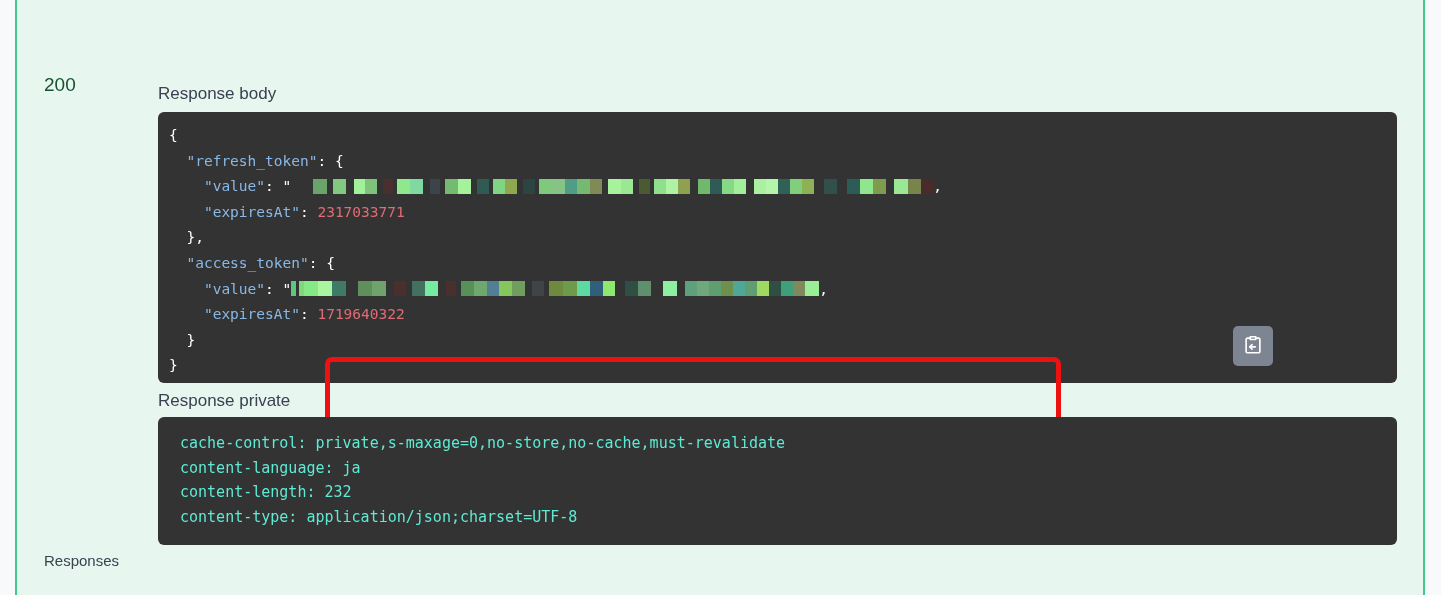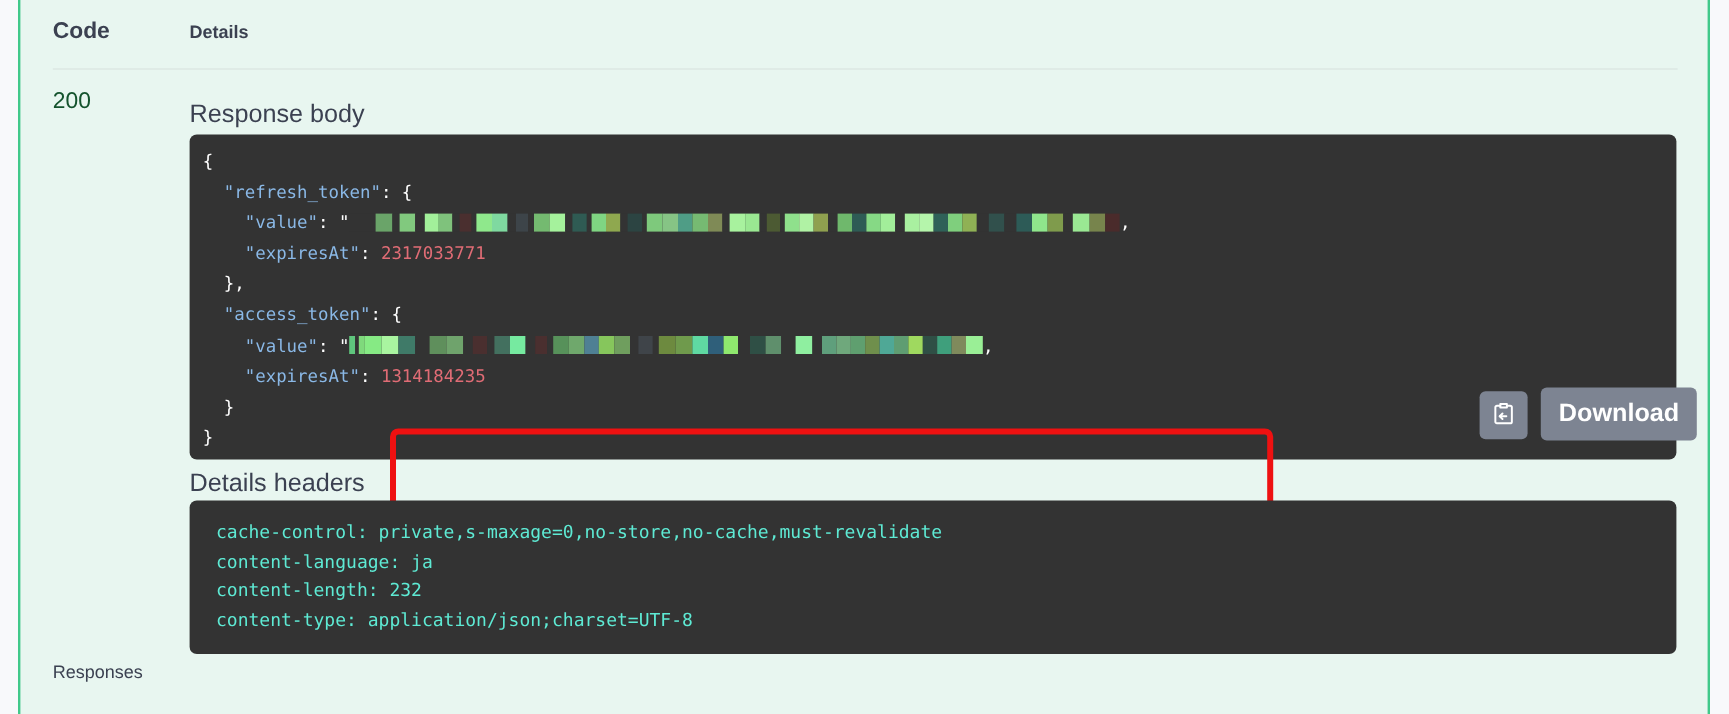--- a/index.html
+++ b/index.html
@@ -67,21 +67,21 @@
     left: 27px;
     top: 74px;
     font-size: 19px;
     color: #14532d;
     font-family: "Liberation Sans", sans-serif;
   }
 
   
   .section-label {
     position: absolute;
-    font-size: 21px;
+    font-size: 17px;
     color: #3b4151;
   }
   .lbl-response-body { left: 141px; top: 84px; }
   .lbl-response-headers { left: 141px; top: 391px; }
   .lbl-responses {
     left: 27px;
     top: 552px;
     font-size: 15px;
     color: #3b4151;
     position: absolute;
@@ -189,59 +189,53 @@
     font-weight: bold;
     padding: 0 15px;
     cursor: pointer;
   }
 </style>
 </head>
 <body>
 
 <div class="response-panel">
 
-  <div class="resp-table-head">
-    <div class="col-code-head">Code</div>
-    <div class="col-details-head">Details</div>
-    <div class="head-divider"></div>
-  </div>
 
   <div class="status-code">200</div>
 
   <div class="section-label lbl-response-body">Response body</div>
 
   <div class="code-panel panel-body">
     <div class="code-text"><span class="tok-punc">{</span>
   <span class="tok-key">"refresh_token"</span><span class="tok-punc">: </span><span class="tok-punc">{</span>
     <span class="tok-key">"value"</span><span class="tok-punc">: </span><span class="tok-punc">"</span><span class="redaction" id="redaction-refresh"><i style="width: 22px; background: rgb(51, 51, 51);"></i><i style="width: 14px; background: rgb(106, 164, 105);"></i><i style="width: 6px; background: rgb(51, 51, 51);"></i><i style="width: 13px; background: rgb(129, 201, 126);"></i><i style="width: 8px; background: rgb(51, 51, 51);"></i><i style="width: 11px; background: rgb(162, 240, 154);"></i><i style="width: 12px; background: rgb(127, 194, 124);"></i><i style="width: 6px; background: rgb(51, 51, 51);"></i><i style="width: 10px; background: rgb(74, 47, 47);"></i><i style="width: 4px; background: rgb(51, 51, 51);"></i><i style="width: 13px; background: rgb(143, 232, 140);"></i><i style="width: 13px; background: rgb(127, 217, 160);"></i><i style="width: 7px; background: rgb(51, 51, 51);"></i><i style="width: 10px; background: rgb(61, 68, 73);"></i><i style="width: 5px; background: rgb(51, 51, 51);"></i><i style="width: 13px; background: rgb(116, 186, 112);"></i><i style="width: 13px; background: rgb(165, 242, 156);"></i><i style="width: 6px; background: rgb(51, 51, 51);"></i><i style="width: 12px; background: rgb(47, 91, 83);"></i><i style="width: 4px; background: rgb(51, 51, 51);"></i><i style="width: 12px; background: rgb(127, 213, 130);"></i><i style="width: 12px; background: rgb(143, 168, 79);"></i><i style="width: 6px; background: rgb(51, 51, 51);"></i><i style="width: 12px; background: rgb(44, 68, 66);"></i><i style="width: 4px; background: rgb(51, 51, 51);"></i><i style="width: 13px; background: rgb(126, 201, 124);"></i><i style="width: 13px; background: rgb(134, 196, 133);"></i><i style="width: 12px; background: rgb(79, 157, 134);"></i><i style="width: 13px; background: rgb(118, 186, 114);"></i><i style="width: 12px; background: rgb(127, 138, 86);"></i><i style="width: 6px; background: rgb(51, 51, 51);"></i><i style="width: 13px; background: rgb(168, 242, 158);"></i><i style="width: 12px; background: rgb(154, 232, 146);"></i><i style="width: 6px; background: rgb(51, 51, 51);"></i><i style="width: 11px; background: rgb(76, 90, 51);"></i><i style="width: 4px; background: rgb(51, 51, 51);"></i><i style="width: 12px; background: rgb(143, 224, 140);"></i><i style="width: 12px; background: rgb(176, 242, 164);"></i><i style="width: 12px; background: rgb(143, 160, 79);"></i><i style="width: 8px; background: rgb(51, 51, 51);"></i><i style="width: 12px; background: rgb(111, 184, 108);"></i><i style="width: 12px; background: rgb(46, 91, 85);"></i><i style="width: 12px; background: rgb(134, 217, 133);"></i><i style="width: 12px; background: rgb(162, 238, 154);"></i><i style="width: 8px; background: rgb(51, 51, 51);"></i><i style="width: 12px; background: rgb(169, 240, 160);"></i><i style="width: 12px; background: rgb(181, 245, 171);"></i><i style="width: 12px; background: rgb(47, 97, 88);"></i><i style="width: 12px; background: rgb(127, 207, 125);"></i><i style="width: 12px; background: rgb(143, 177, 85);"></i><i style="width: 10px; background: rgb(51, 51, 51);"></i><i style="width: 13px; background: rgb(49, 80, 76);"></i><i style="width: 10px; background: rgb(51, 51, 51);"></i><i style="width: 13px; background: rgb(45, 91, 87);"></i><i style="width: 13px; background: rgb(143, 230, 140);"></i><i style="width: 13px; background: rgb(127, 155, 76);"></i><i style="width: 8px; background: rgb(51, 51, 51);"></i><i style="width: 14px; background: rgb(154, 232, 147);"></i><i style="width: 13px; background: rgb(119, 132, 76);"></i><i style="width: 12px; background: rgb(74, 43, 43);"></i></span><span class="tok-punc">,</span>
     <span class="tok-key">"expiresAt"</span><span class="tok-punc">: </span><span class="tok-num">2317033771</span>
   <span class="tok-punc">},</span>
   <span class="tok-key">"access_token"</span><span class="tok-punc">: </span><span class="tok-punc">{</span>
     <span class="tok-key">"value"</span><span class="tok-punc">: </span><span class="tok-punc">"</span><span class="redaction" id="redaction-access"><i style="width: 5px; background: rgb(95, 198, 125);"></i><i style="width: 3px; background: rgb(51, 51, 51);"></i><i style="width: 5px; background: rgb(127, 217, 124);"></i><i style="width: 14px; background: rgb(134, 234, 132);"></i><i style="width: 14px; background: rgb(169, 245, 160);"></i><i style="width: 14px; background: rgb(63, 122, 104);"></i><i style="width: 12px; background: rgb(51, 51, 51);"></i><i style="width: 14px; background: rgb(95, 143, 92);"></i><i style="width: 14px; background: rgb(111, 163, 108);"></i><i style="width: 8px; background: rgb(51, 51, 51);"></i><i style="width: 12px; background: rgb(74, 47, 47);"></i><i style="width: 6px; background: rgb(51, 51, 51);"></i><i style="width: 13px; background: rgb(67, 112, 95);"></i><i style="width: 13px; background: rgb(118, 234, 160);"></i><i style="width: 8px; background: rgb(51, 51, 51);"></i><i style="width: 10px; background: rgb(74, 47, 47);"></i><i style="width: 5px; background: rgb(51, 51, 51);"></i><i style="width: 13px; background: rgb(87, 145, 90);"></i><i style="width: 13px; background: rgb(111, 168, 108);"></i><i style="width: 12px; background: rgb(79, 128, 148);"></i><i style="width: 13px; background: rgb(134, 198, 92);"></i><i style="width: 13px; background: rgb(111, 158, 94);"></i><i style="width: 7px; background: rgb(51, 51, 51);"></i><i style="width: 12px; background: rgb(63, 68, 73);"></i><i style="width: 5px; background: rgb(51, 51, 51);"></i><i style="width: 14px; background: rgb(109, 138, 63);"></i><i style="width: 14px; background: rgb(111, 154, 76);"></i><i style="width: 13px; background: rgb(95, 217, 162);"></i><i style="width: 13px; background: rgb(47, 95, 122);"></i><i style="width: 12px; background: rgb(143, 232, 110);"></i><i style="width: 10px; background: rgb(51, 51, 51);"></i><i style="width: 13px; background: rgb(47, 79, 69);"></i><i style="width: 13px; background: rgb(95, 143, 108);"></i><i style="width: 12px; background: rgb(51, 51, 51);"></i><i style="width: 14px; background: rgb(143, 239, 160);"></i><i style="width: 8px; background: rgb(51, 51, 51);"></i><i style="width: 12px; background: rgb(95, 159, 124);"></i><i style="width: 12px; background: rgb(111, 168, 124);"></i><i style="width: 12px; background: rgb(95, 159, 111);"></i><i style="width: 12px; background: rgb(111, 143, 76);"></i><i style="width: 12px; background: rgb(79, 168, 150);"></i><i style="width: 12px; background: rgb(95, 157, 114);"></i><i style="width: 12px; background: rgb(159, 217, 95);"></i><i style="width: 12px; background: rgb(47, 79, 69);"></i><i style="width: 12px; background: rgb(63, 159, 124);"></i><i style="width: 12px; background: rgb(127, 138, 92);"></i><i style="width: 14px; background: rgb(154, 239, 150);"></i></span><span class="tok-punc">,</span>
-    <span class="tok-key">"expiresAt"</span><span class="tok-punc">: </span><span class="tok-num">1314184235</span>
+    <span class="tok-key">"expiresAt"</span><span class="tok-punc">: </span><span class="tok-num">1719640322</span>
   <span class="tok-punc">}</span>
 <span class="tok-punc">}</span></div>
 
     <div class="highlight-box"></div>
 
     <button class="copy-btn">
       <span>
         <svg width="22" height="22" viewBox="0 0 24 24" fill="none" stroke="#ffffff" stroke-width="1.8" stroke-linecap="round" stroke-linejoin="round">
           <path d="M9 3h6v3H9z"></path>
           <path d="M15 4.5h3a1.5 1.5 0 0 1 1.5 1.5v13A1.5 1.5 0 0 1 18 20.5H6A1.5 1.5 0 0 1 4.5 19V6A1.5 1.5 0 0 1 6 4.5h3"></path>
           <path d="M14.5 14h-6"></path>
           <path d="M11 11.5 8.5 14l2.5 2.5"></path>
         </svg>
       </span>
     </button>
 
-    <button class="download-btn">Download</button>
   </div>
 
-  <div class="section-label lbl-response-headers">Details headers</div>
+  <div class="section-label lbl-response-headers">Response private</div>
 
   <div class="code-panel panel-headers">
     <div class="headers-text"><span><span>cache-control:</span> <span>private,s-maxage=0,no-store,no-cache,must-revalidate</span></span>
 <span><span>content-language:</span> <span>ja</span></span>
 <span><span>content-length:</span> <span>232</span></span>
 <span><span>content-type:</span> <span>application/json;charset=UTF-8</span></span></div>
   </div>
 
   <div class="lbl-responses">Responses</div>
 

